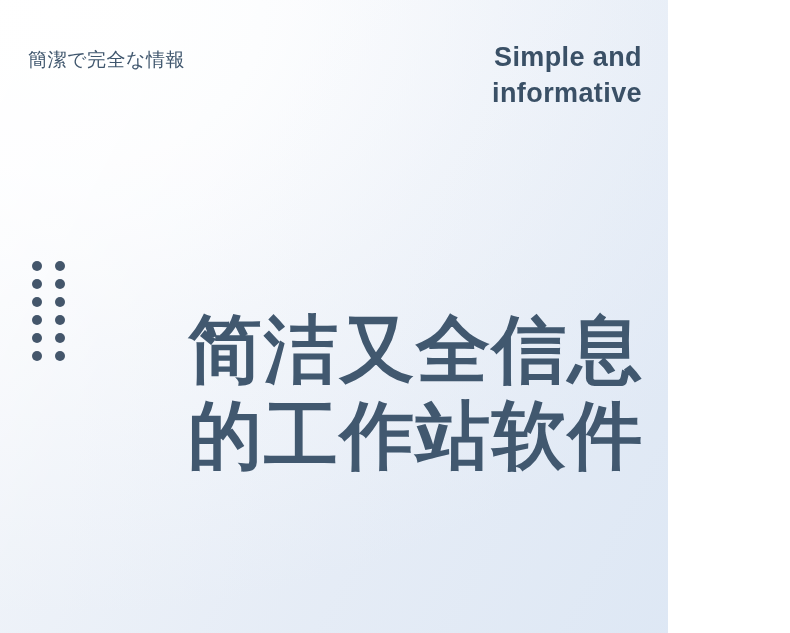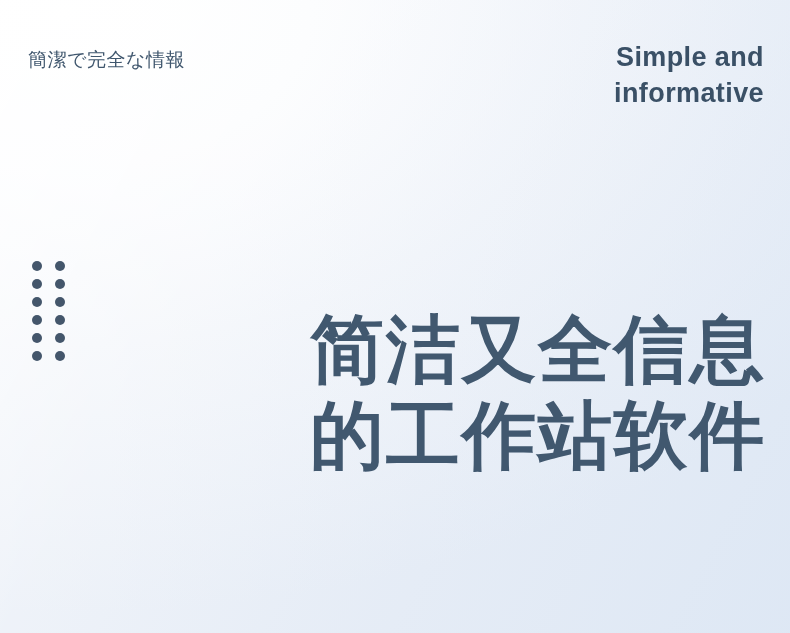--- a/index.html
+++ b/index.html
@@ -9,21 +9,21 @@
   }
   body {
     width: 790px;
     height: 633px;
     overflow: hidden;
     font-family: "Liberation Sans", "DejaVu Sans", sans-serif;
   }
 
   #poster {
     position: relative;
-    width: 790px;
+    width: 668px;
     height: 633px;
     overflow: hidden;
     background:
       radial-gradient(120% 95% at 8% 2%, #ffffff 0%, #fbfcfe 26%, #f2f5fa 55%, #e7edf6 100%);
   }
 
   
   #poster::after {
     content: "";
     position: absolute;

